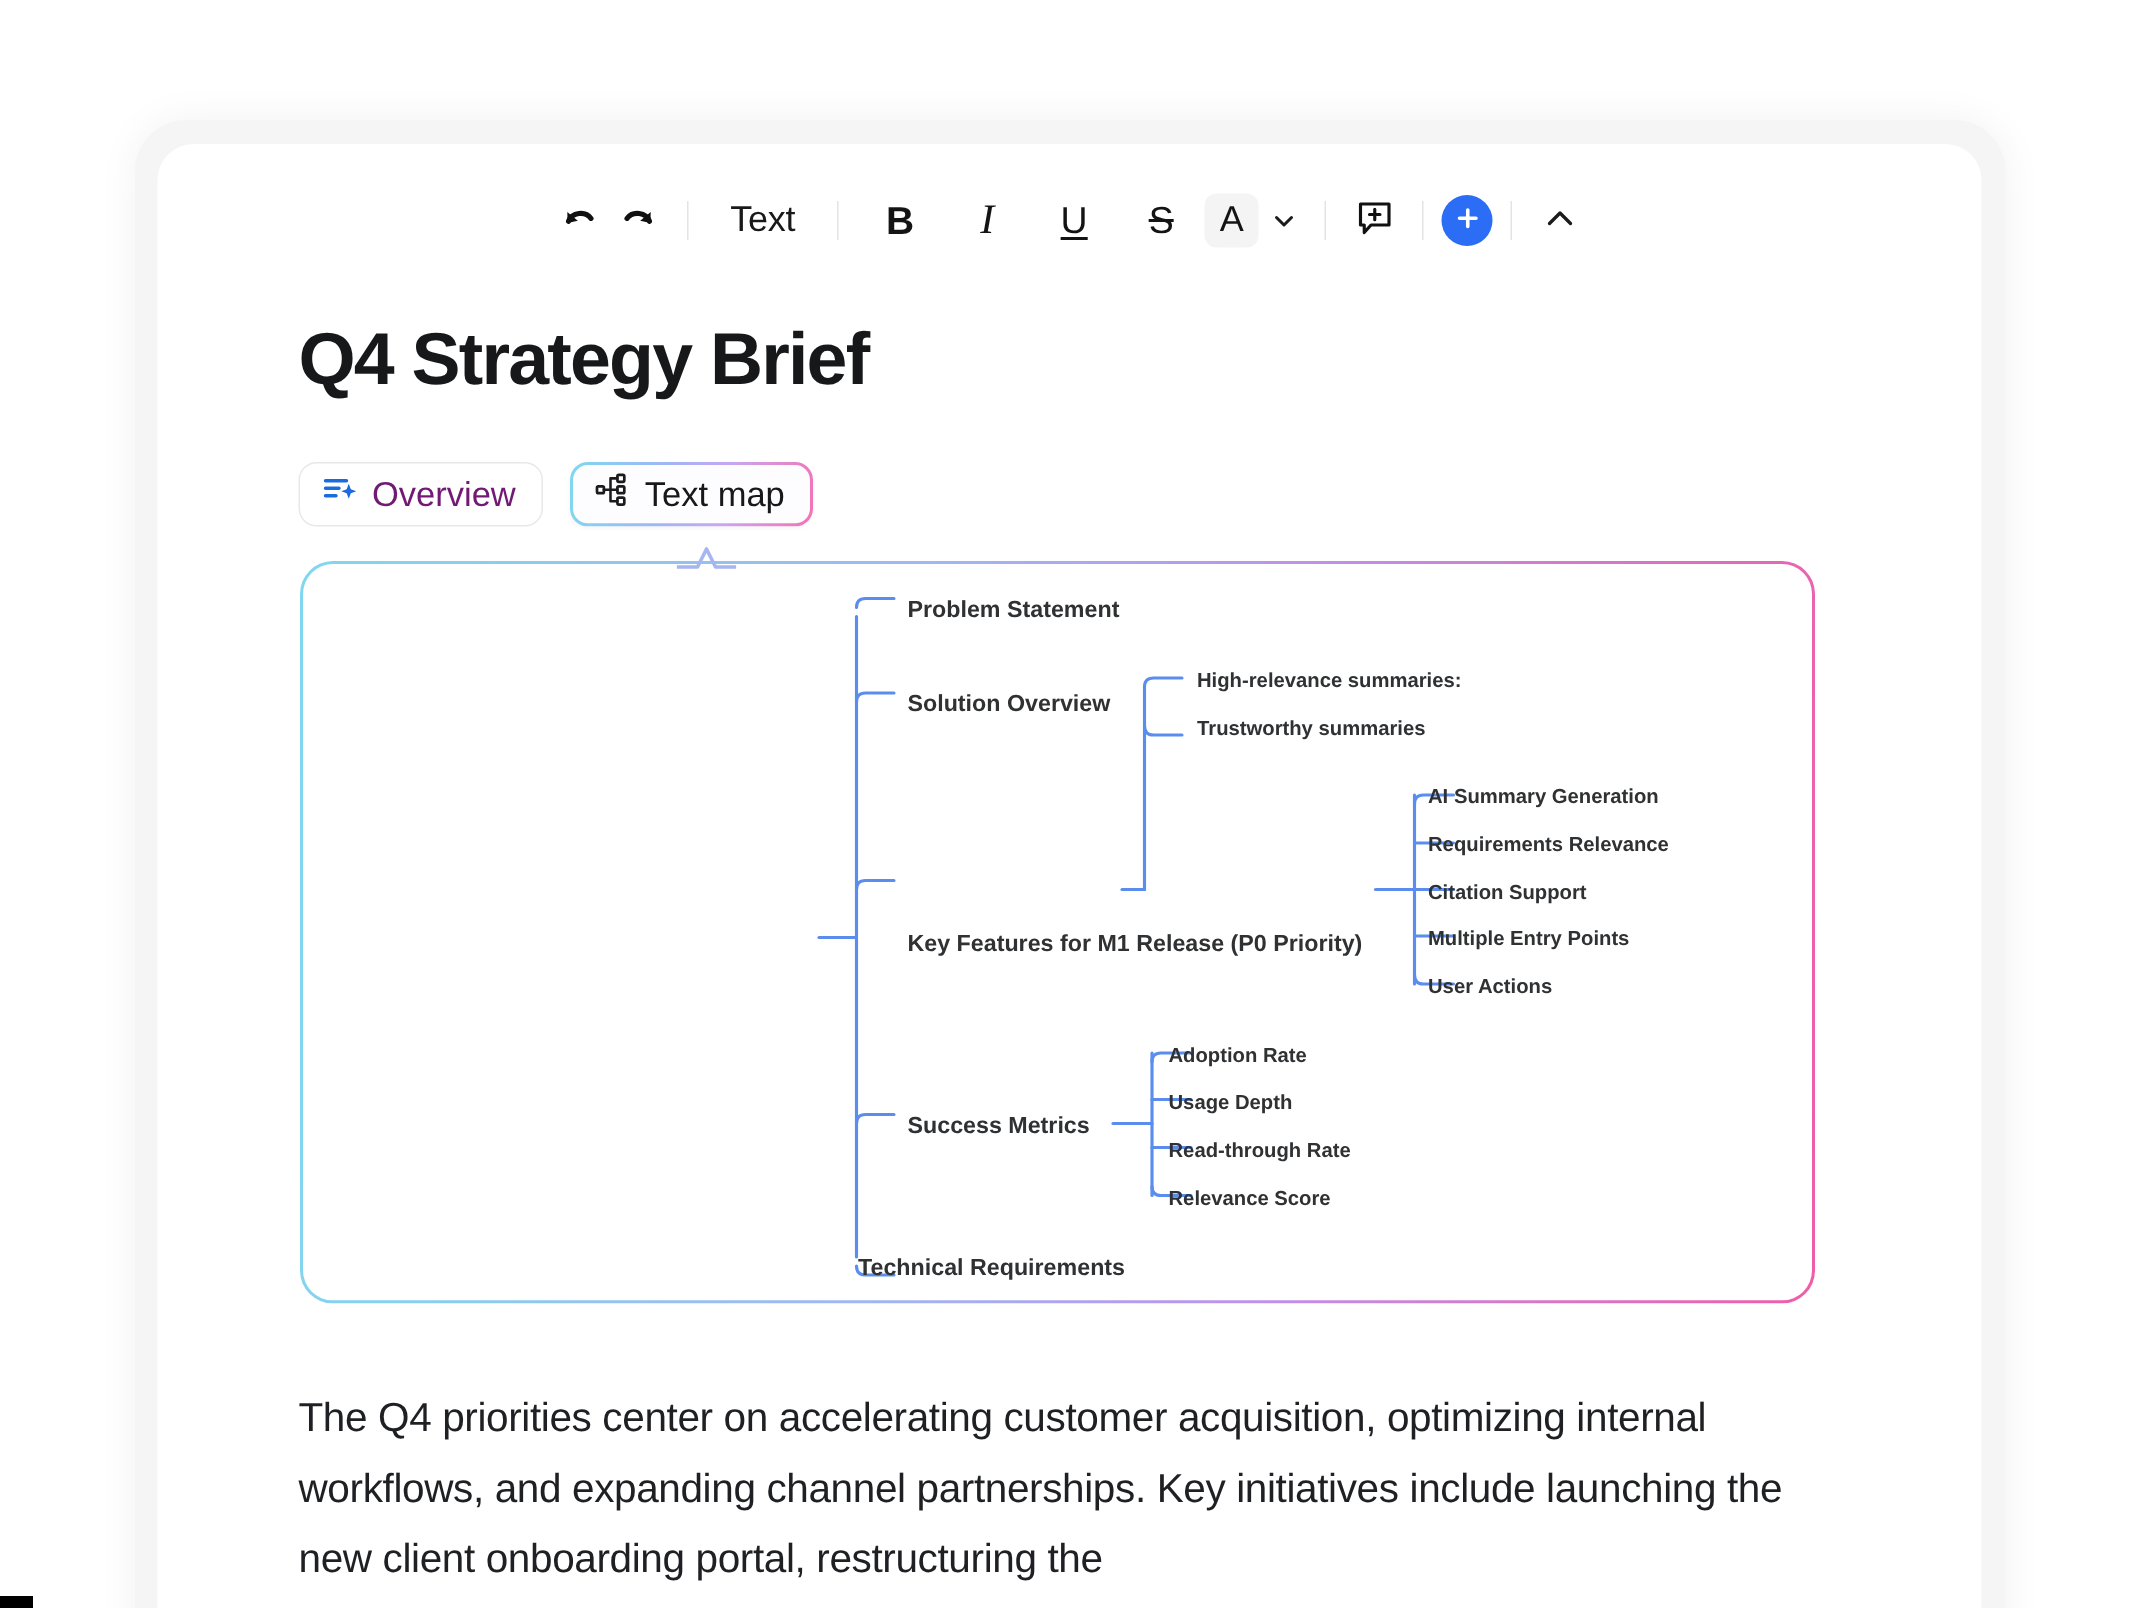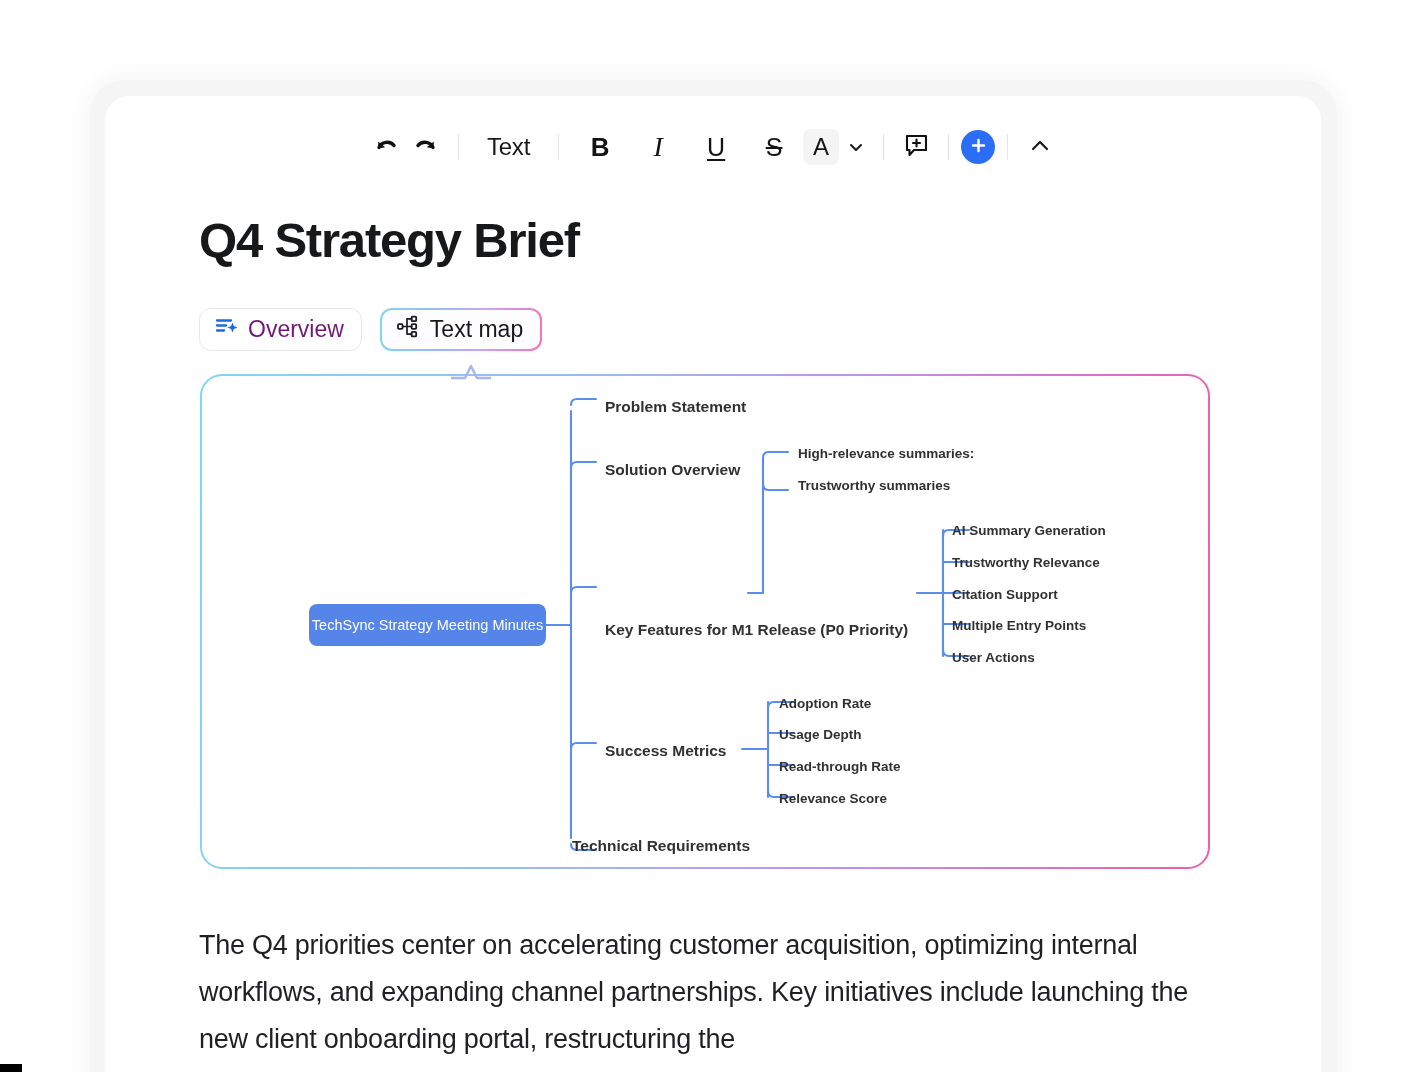--- a/index.html
+++ b/index.html
@@ -401,33 +401,32 @@
 
       <path d="M542 375 H568"></path>
       <path d="M568 328 V423"></path>
       <path d="M568 334 q0 -6 6 -6 H594"></path>
       <path d="M568 359 H594"></path>
       <path d="M568 391 H594"></path>
       <path d="M568 417 q0 6 6 6 H594"></path>
     </g>
   </svg>
 
-  <div id="mm-root-node">TechSync Strategy Meeting Minutes</div>
 
   <div class="mm-label mm-l1" style="left:605px; top:399px;">Problem Statement</div>
   <div class="mm-label mm-l1" style="left:605px; top:462px;">Solution Overview</div>
   <div class="mm-label mm-l1" style="left:605px; top:622px;">Key Features for M1 Release (P0 Priority)</div>
   <div class="mm-label mm-l1" style="left:605px; top:743px;">Success Metrics</div>
   <div class="mm-label mm-l1" style="left:572px; top:838px;">Technical Requirements</div>
 
   <div class="mm-label mm-l2" style="left:798px; top:447px;">High-relevance summaries:</div>
   <div class="mm-label mm-l2" style="left:798px; top:479px;">Trustworthy summaries</div>
 
   <div class="mm-label mm-l2" style="left:952px; top:524px;">AI Summary Generation</div>
-  <div class="mm-label mm-l2" style="left:952px; top:556px;">Trustworthy Relevance</div>
+  <div class="mm-label mm-l2" style="left:952px; top:556px;">Requirements Relevance</div>
   <div class="mm-label mm-l2" style="left:952px; top:588px;">Citation Support</div>
   <div class="mm-label mm-l2" style="left:952px; top:619px;">Multiple Entry Points</div>
   <div class="mm-label mm-l2" style="left:952px; top:651px;">User Actions</div>
 
   <div class="mm-label mm-l2" style="left:779px; top:697px;">Adoption Rate</div>
   <div class="mm-label mm-l2" style="left:779px; top:728px;">Usage Depth</div>
   <div class="mm-label mm-l2" style="left:779px; top:760px;">Read-through Rate</div>
   <div class="mm-label mm-l2" style="left:779px; top:792px;">Relevance Score</div>
 
   <p id="doc-paragraph">The Q4 priorities center on accelerating customer acquisition, optimizing internal workflows, and expanding channel partnerships. Key initiatives include launching the new client onboarding portal, restructuring the</p>

